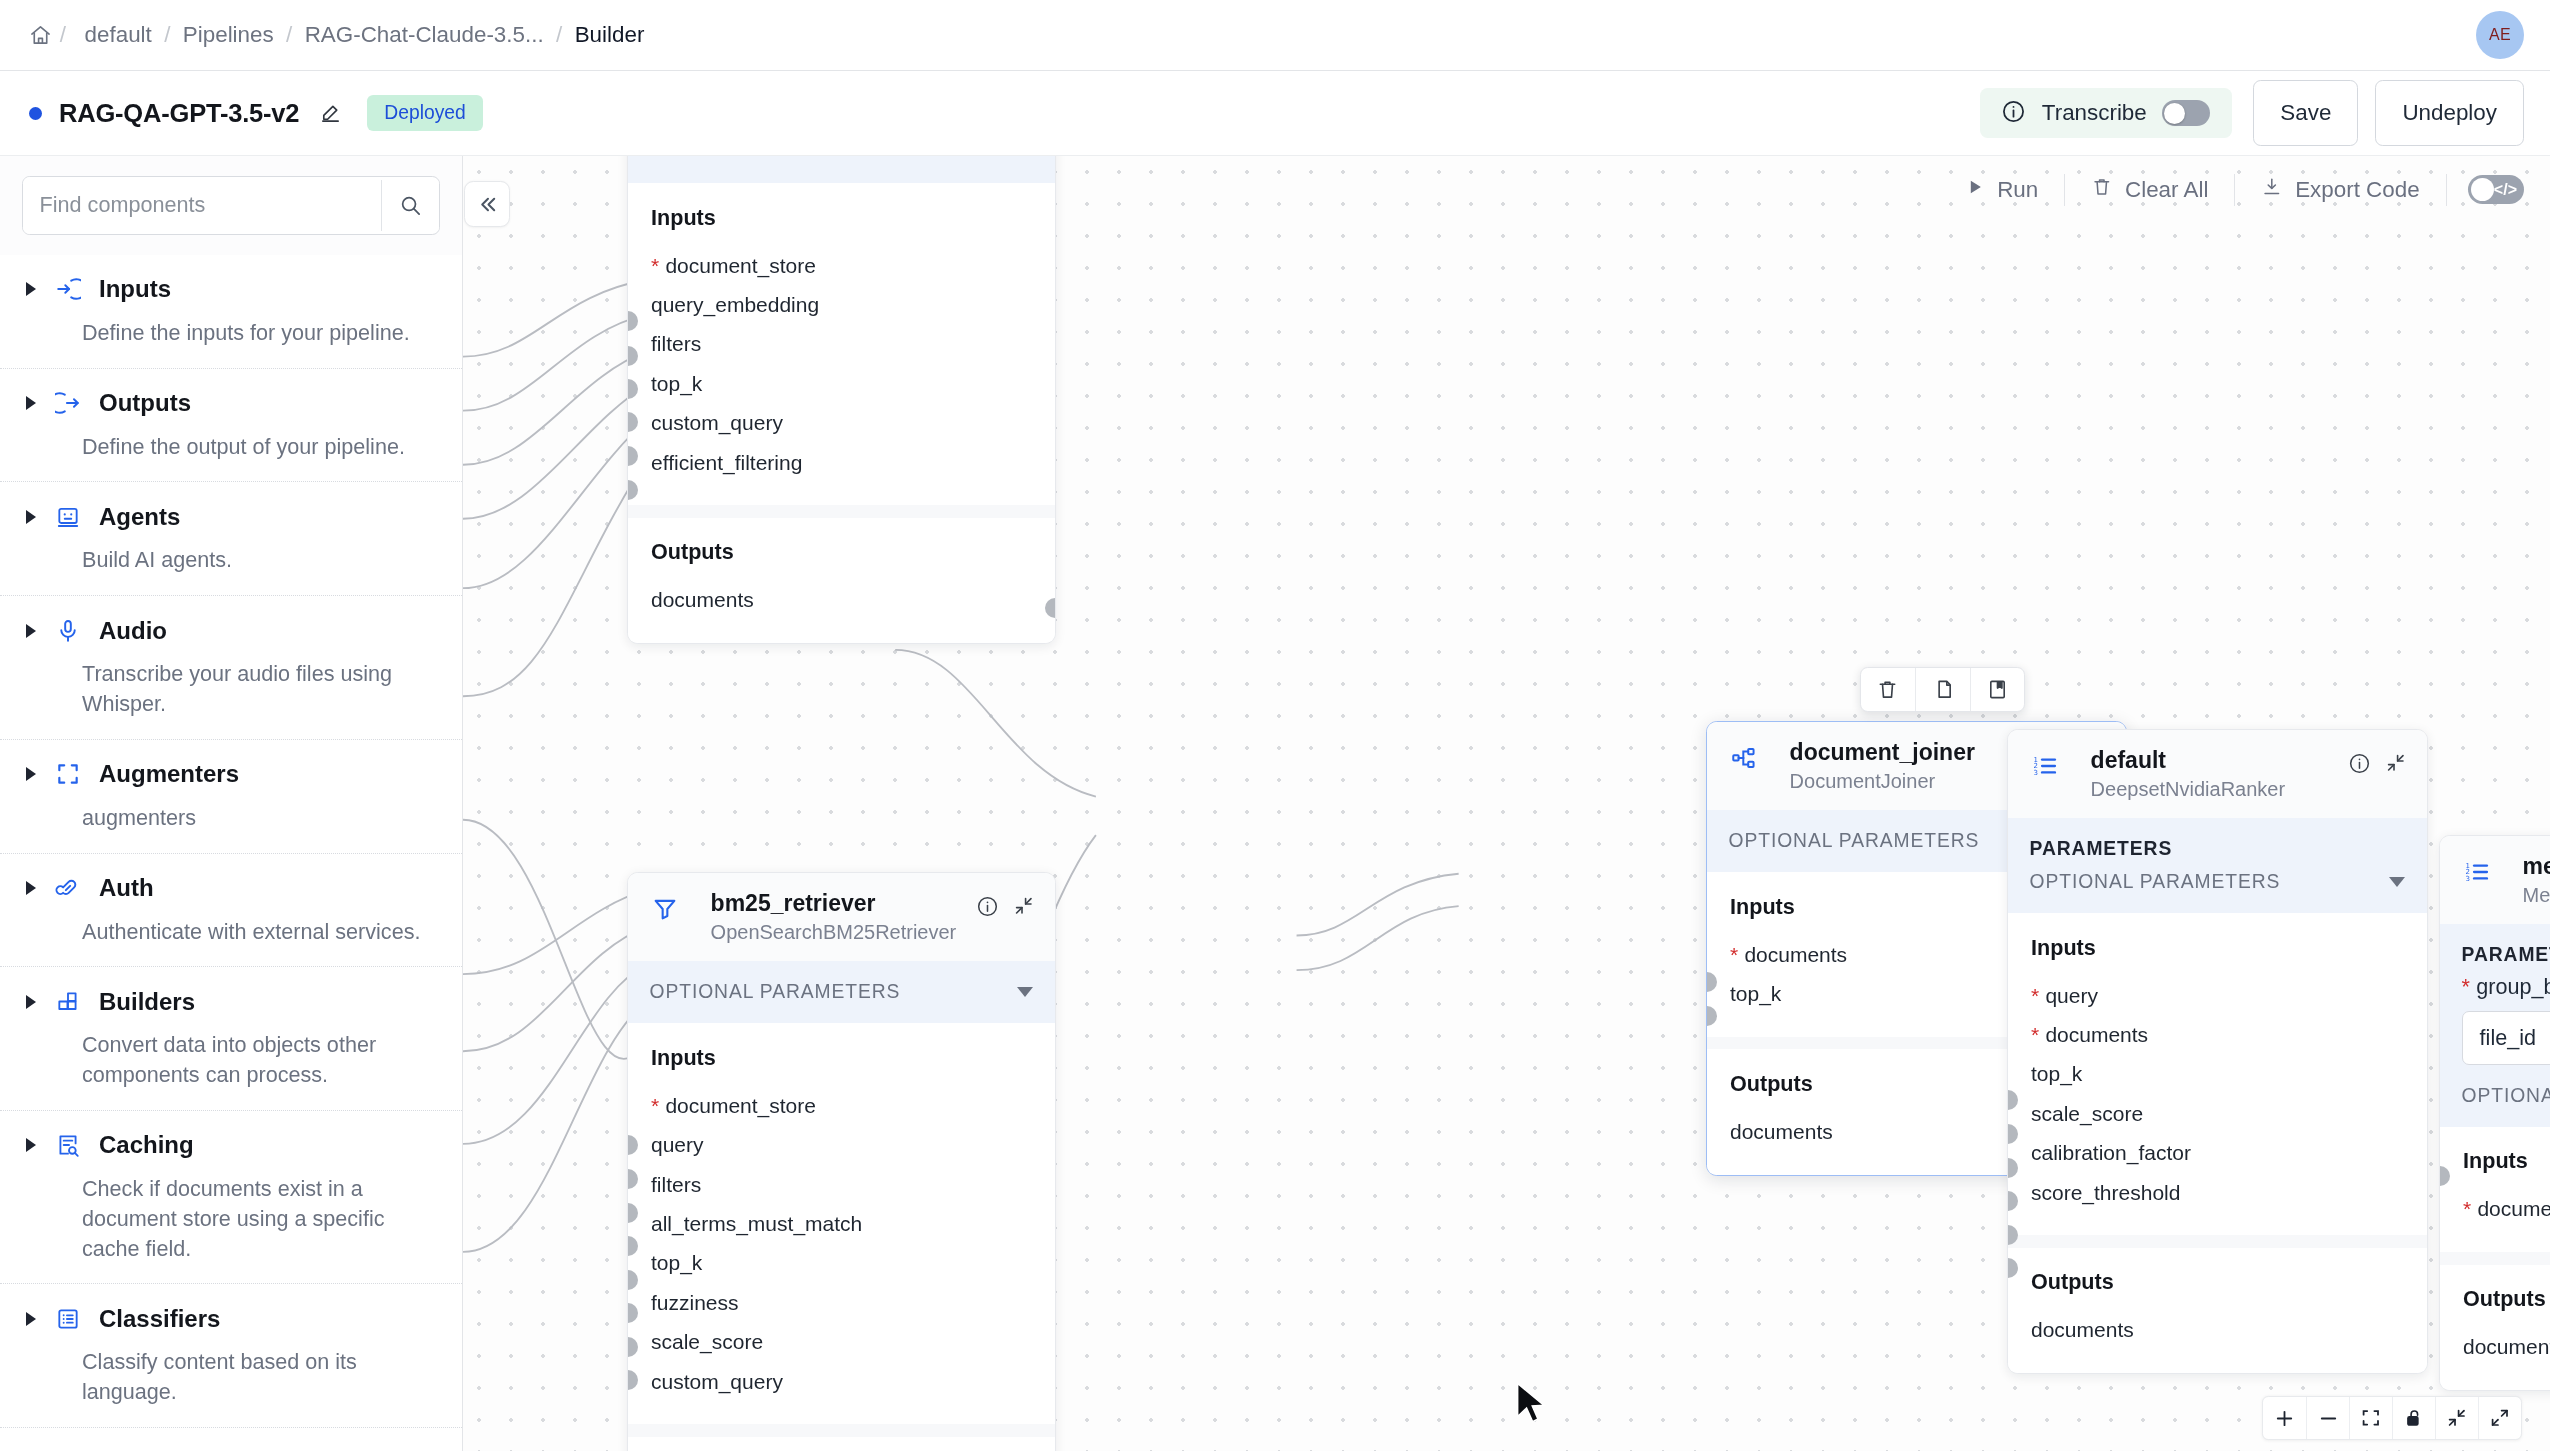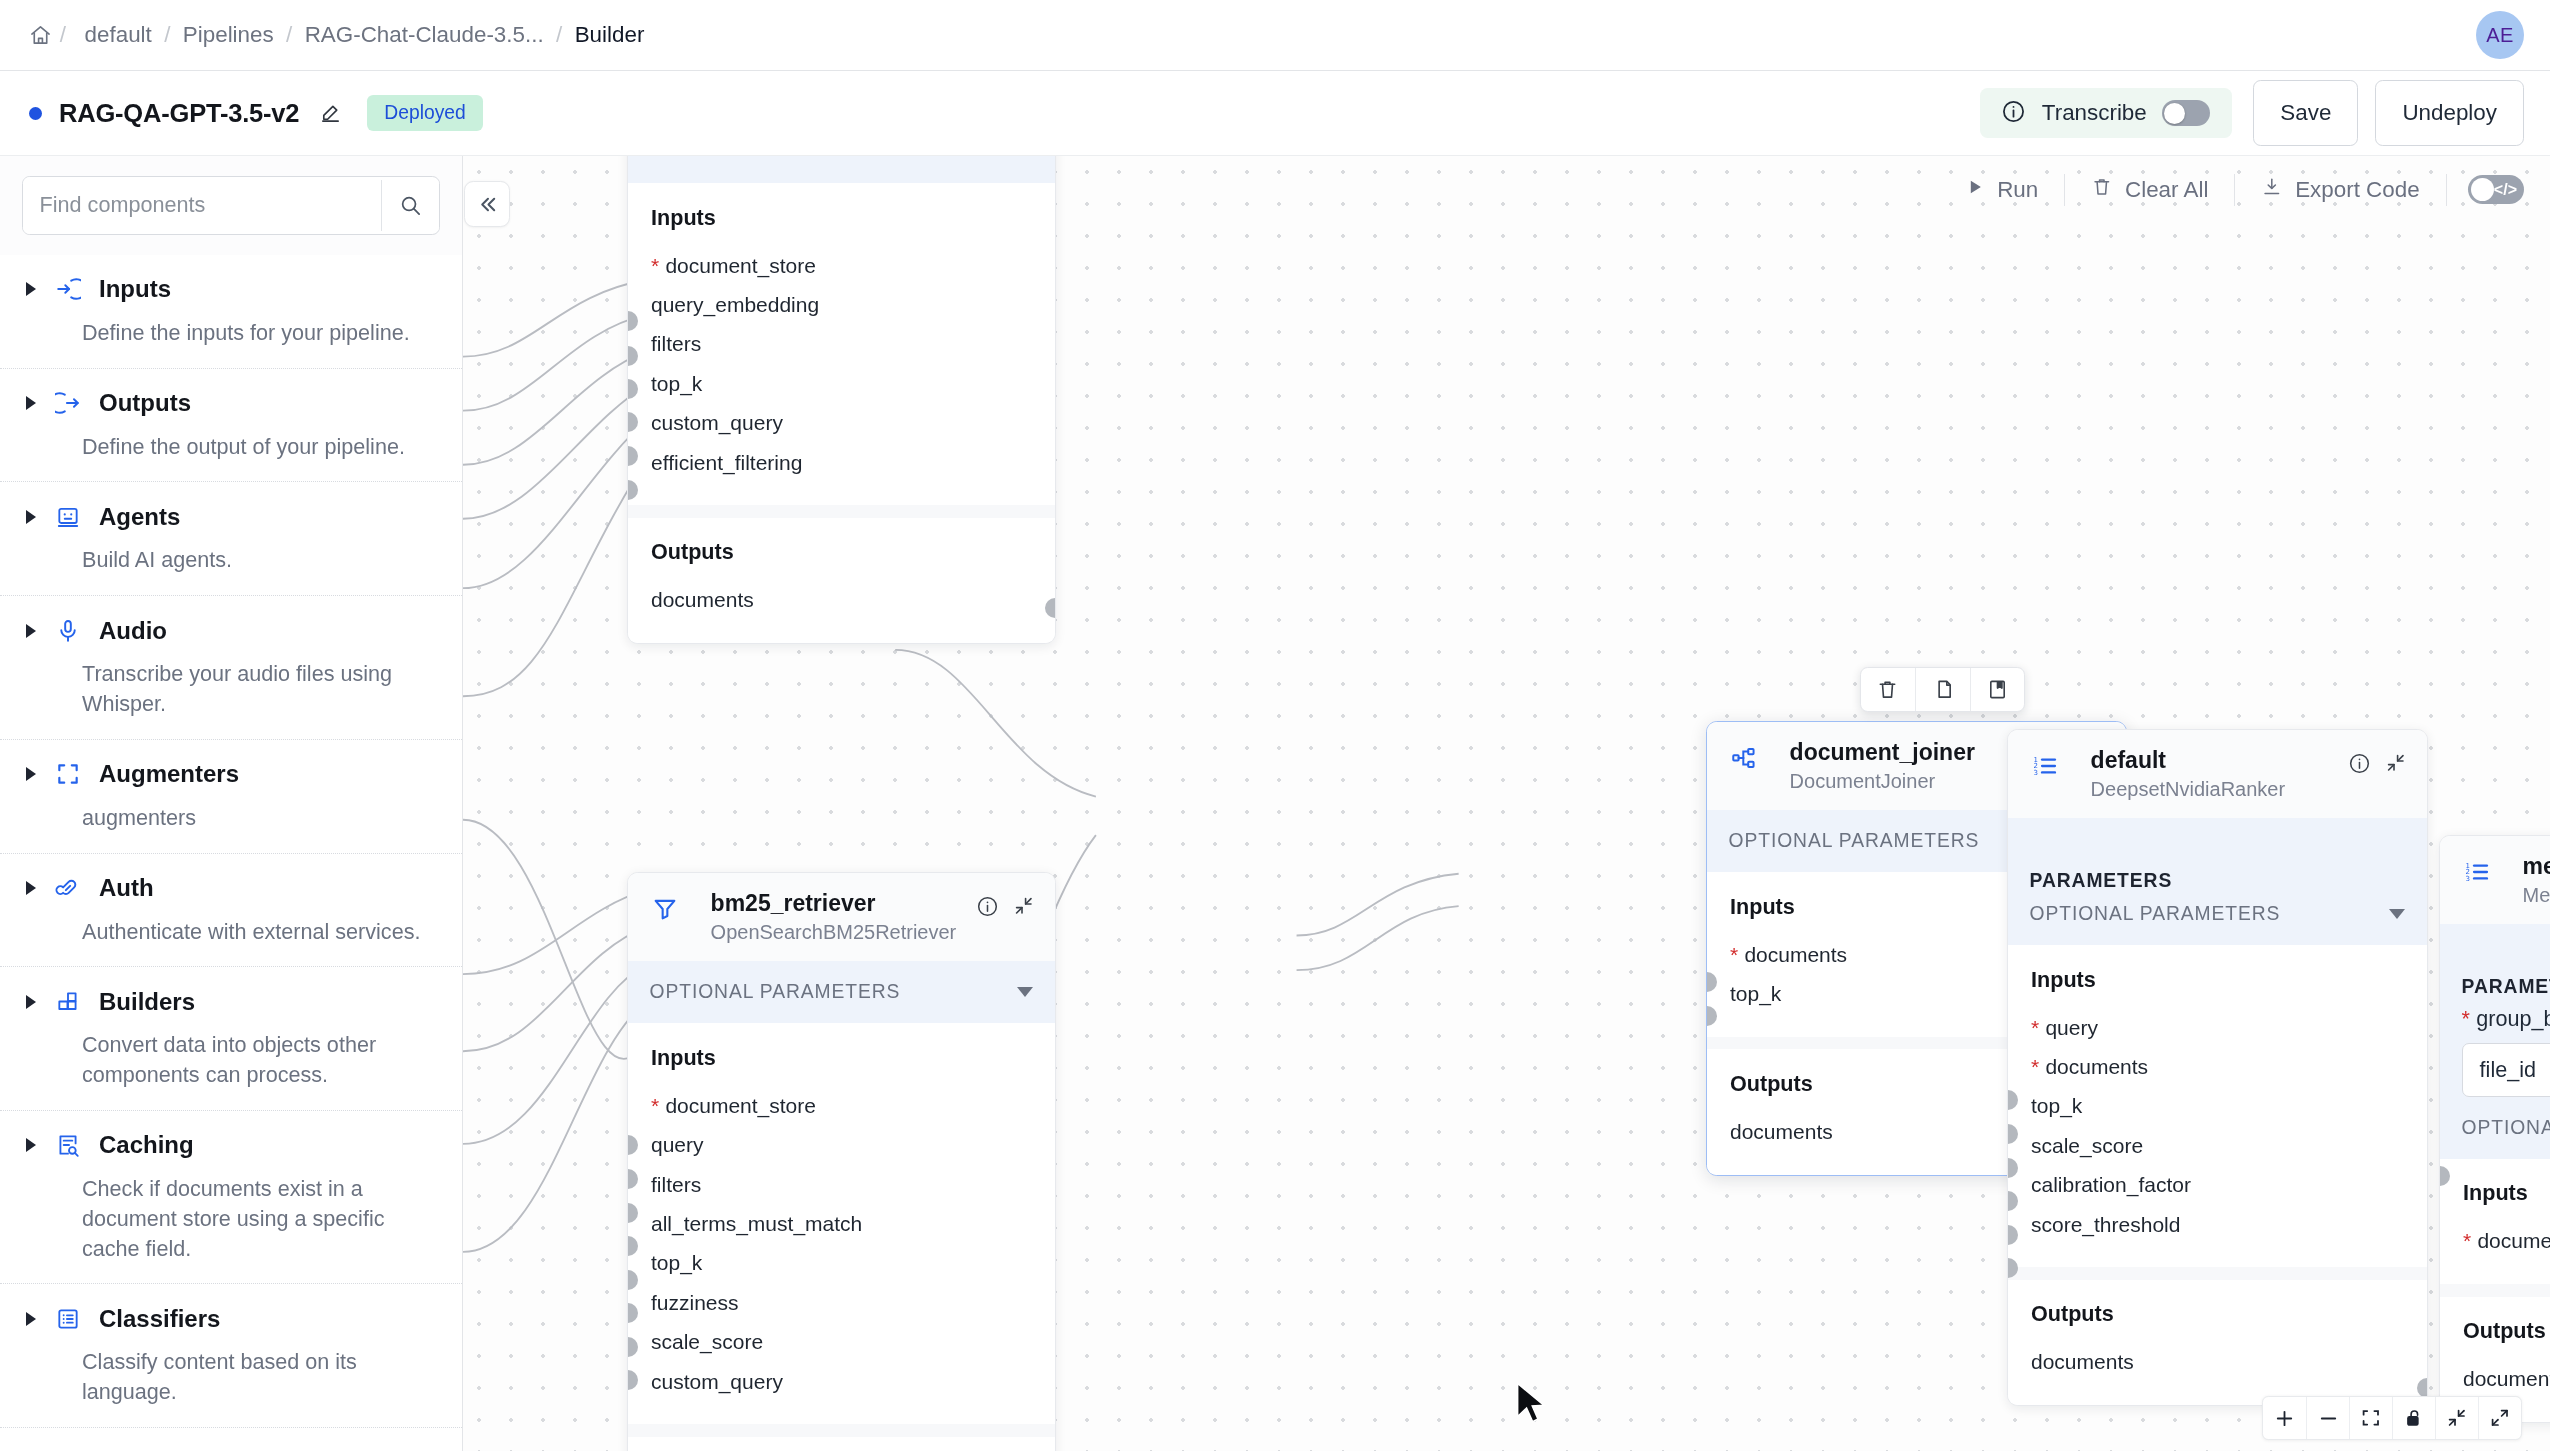--- a/index.html
+++ b/index.html
@@ -20,23 +20,23 @@
     background: #fff;
   }
   .crumbs { display: flex; align-items: center; gap: 0px; font-size: 22.4px; color: #6b7280; }
   .crumb { color: #6d7380; padding: 0 12.4px; white-space: nowrap; }
   .crumb.current { color: #111827; font-weight: 500; }
   .sep { color: #c3c7cd; font-size: 22.4px; }
   .home-icon { display: inline-flex; align-items: center; margin-right: 1.5px; }
   .spacer { flex: 1; }
   .avatar {
     width: 48px; height: 48px; border-radius: 50%;
-    background: #a7c7f2; color: #4c1d95;
+    background: #a7c7f2; color: #7f1d1d;
     display: flex; align-items: center; justify-content: center;
-    font-size: 20px; font-weight: 500; letter-spacing: 0.4px;
+    font-size: 16px; font-weight: 500; letter-spacing: 0.4px;
   }
 
   
   .title-bar {
     height: 85px; flex: 0 0 85px;
     display: flex; align-items: center;
     padding: 0 26px 0 29px;
     border-bottom: 0.8px solid #eceef0;
     background: #fff;
   }
@@ -154,21 +154,21 @@
   .node-subtitle { font-size: 20px; color: #7b8190; margin-top: 4.6px; }
   .node-hdr-icons { display: flex; align-items: center; gap: 14px; margin-top: 4.6px; }
   .hdr-ico { cursor: pointer; display: flex; }
 
   .params-band { background: #eef3fb; padding: 3.1px 0; }
   .param-row {
     display: flex; align-items: center; justify-content: space-between;
     padding: 17px 21.6px; cursor: pointer;
   }
   .param-label { font-size: 19.3px; letter-spacing: 0.9px; color: #6b7280; font-weight: 400; }
-  .param-label.strong { color: #1e2430; font-weight: 700; margin-top: 32px; }
+  .param-label.strong { color: #1e2430; font-weight: 700; }
   .chev-down { width: 0; height: 0; border-top: 10px solid #6b7280; border-left: 8.5px solid transparent; border-right: 8.5px solid transparent; }
   .field-block { padding: 3.1px 21.6px 17px; }
   .field-label { font-size: 21.6px; color: #1f2937; display: flex; align-items: center; justify-content: space-between; margin-bottom: 10.8px; }
   .req { color: #d22d2d; margin-right: 6.2px; }
   .select-box {
     background: #fff; border: 0.8px solid #d7dae0; border-radius: 7px;
     padding: 13px 17px; font-size: 21.6px; color: #1f2937;
     display: flex; align-items: center; justify-content: space-between; gap: 9.3px; cursor: pointer;
   }
   .sel-chev { color: #9aa0a9; font-size: 20px; }

